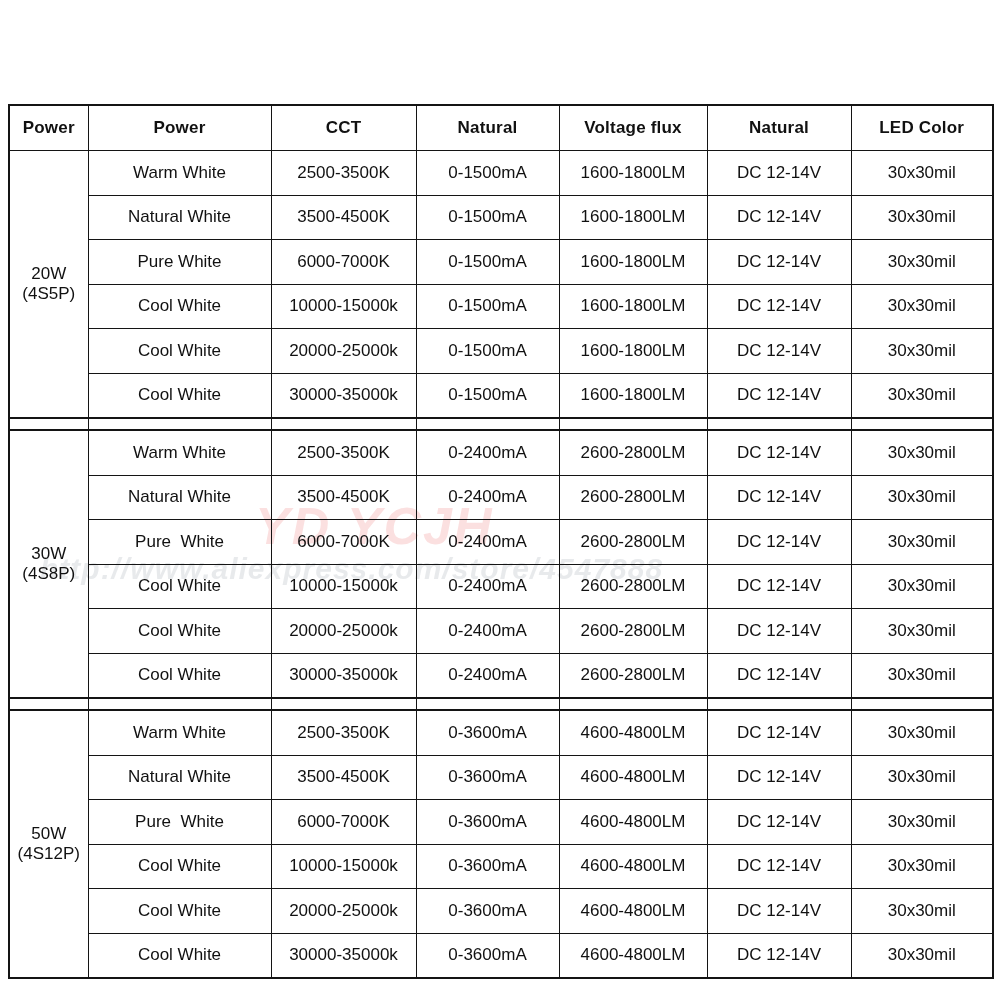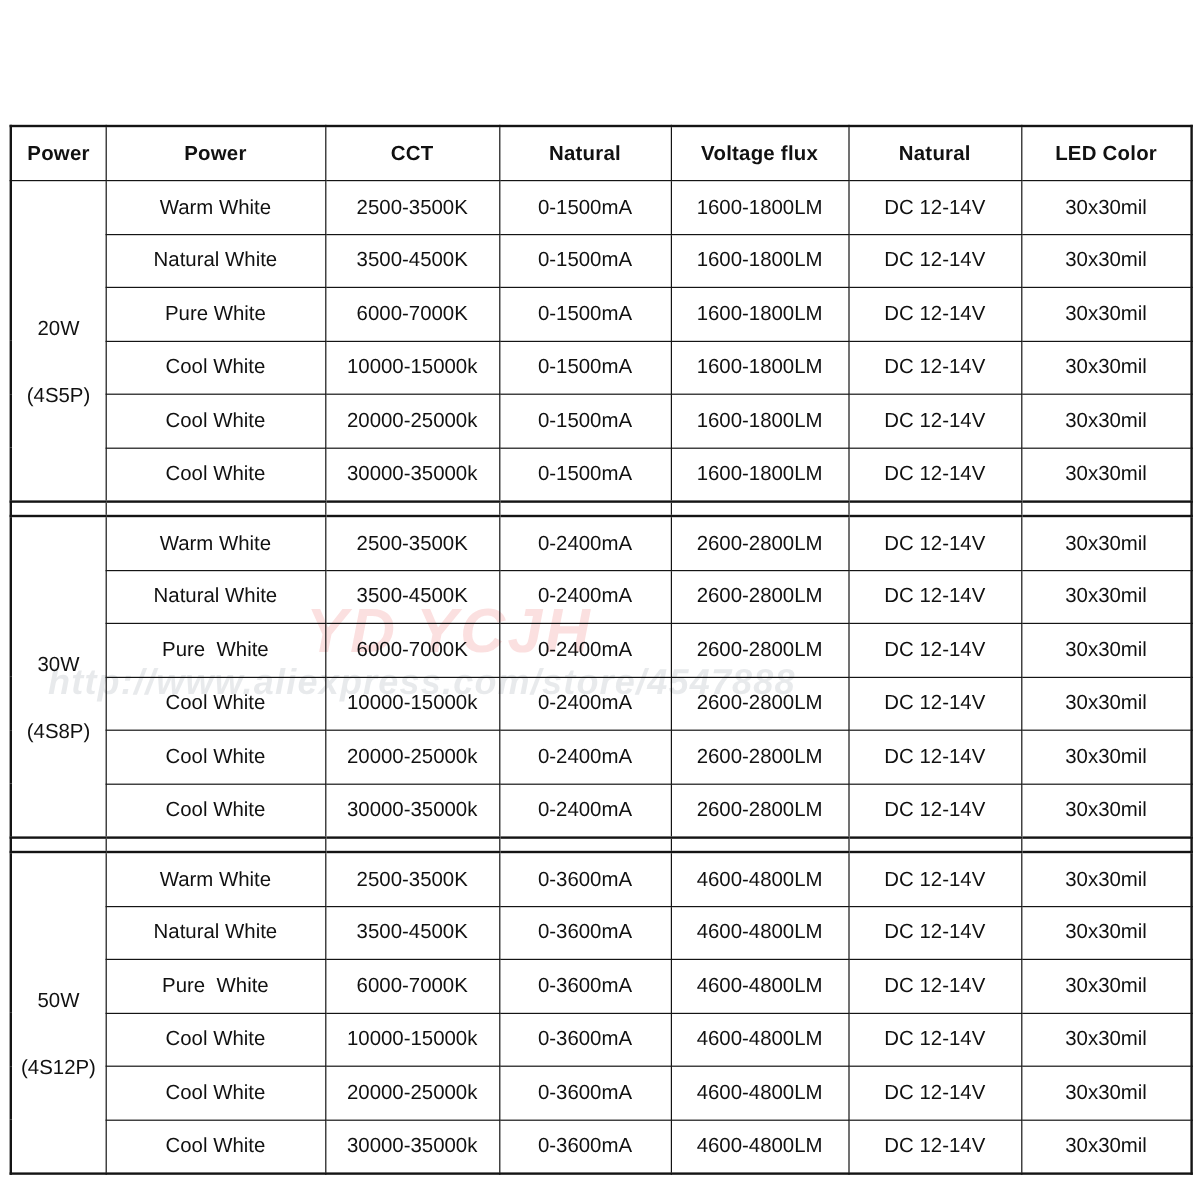--- a/index.html
+++ b/index.html
@@ -103,21 +103,20 @@
     white-space: pre;
   }
 
   td.power-cell {
     font-size: 19px;
     line-height: 1.9;
     white-space: normal;
   }
   td.power-cell .pw-line {
     display: block;
-    margin-top: 36px;
   }
 
   
   tr.group-gap > td {
     height: 10px;
     border-left: 1.6px solid #141414;
     border-right: 1.6px solid #141414;
     border-top: 2px solid #141414;
     border-bottom: 2px solid #141414;
     padding: 0;

